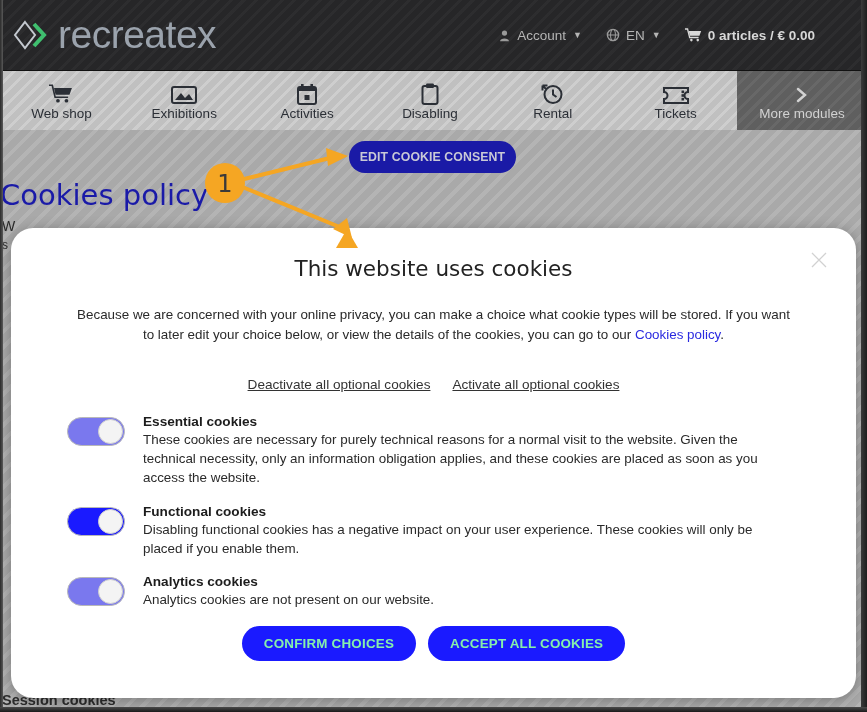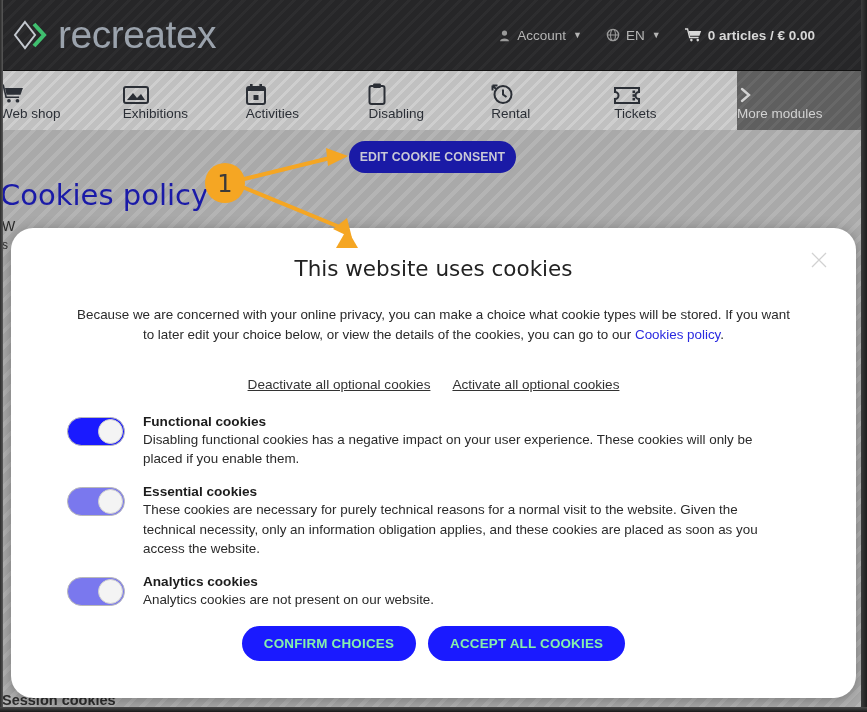--- a/index.html
+++ b/index.html
@@ -88,21 +88,21 @@
         rgba(255,255,255,0.0) 9px),
       #c0c0c0;
     display: flex;
     align-items: stretch;
     z-index: 20;
     border-top: 1px solid #111;
   }
   .nav-item {
     flex: 1 1 0;
     display: flex; flex-direction: column;
-    align-items: flex-start; justify-content: center;
+    align-items: center; justify-content: center;
     gap: 2px;
     color: #2b2f36;
     font-size: 13.5px;
     cursor: pointer;
     position: relative;
   }
   .nav-item.more {
     flex: 0 0 130px;
     background:
       repeating-linear-gradient(135deg,
@@ -410,36 +410,36 @@
     </div>
 
     <div class="quick-links">
       <span>Deactivate all optional cookies</span>
       <span>Activate all optional cookies</span>
     </div>
 
     <div class="cat-list">
 
       <div class="cat-row">
+        <div class="toggle on-muted">
+            <span class="knob"></span>
+          </div>
+        <div class="cat-text">
+          <div class="cat-title">Essential cookies</div>
+          <div class="cat-desc">These cookies are necessary for purely technical reasons for a normal visit to the website. Given the technical necessity, only an information obligation applies, and these cookies are placed as soon as you access the website.</div>
+        </div>
+      </div>
+
+      <div class="cat-row">
         <div class="toggle on">
             <span class="knob"></span>
           </div>
         <div class="cat-text">
           <div class="cat-title">Functional cookies</div>
           <div class="cat-desc">Disabling functional cookies has a negative impact on your user experience. These cookies will only be placed if you enable them.</div>
-        </div>
-      </div>
-
-      <div class="cat-row">
-        <div class="toggle on-muted">
-            <span class="knob"></span>
-          </div>
-        <div class="cat-text">
-          <div class="cat-title">Essential cookies</div>
-          <div class="cat-desc">These cookies are necessary for purely technical reasons for a normal visit to the website. Given the technical necessity, only an information obligation applies, and these cookies are placed as soon as you access the website.</div>
         </div>
       </div>
 
 
       <div class="cat-row">
         <div class="toggle on-muted">
             <span class="knob"></span>
           </div>
         <div class="cat-text">
           <div class="cat-title">Analytics cookies</div>

